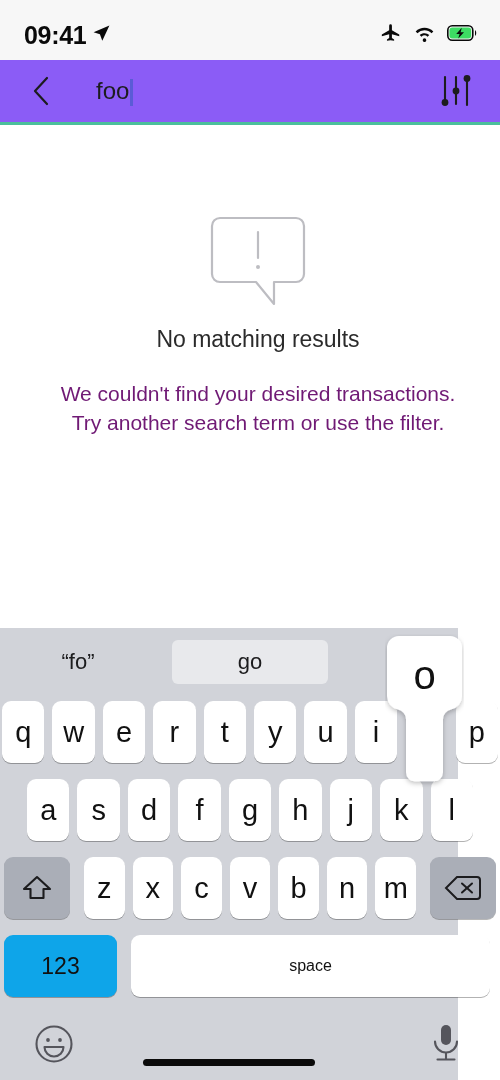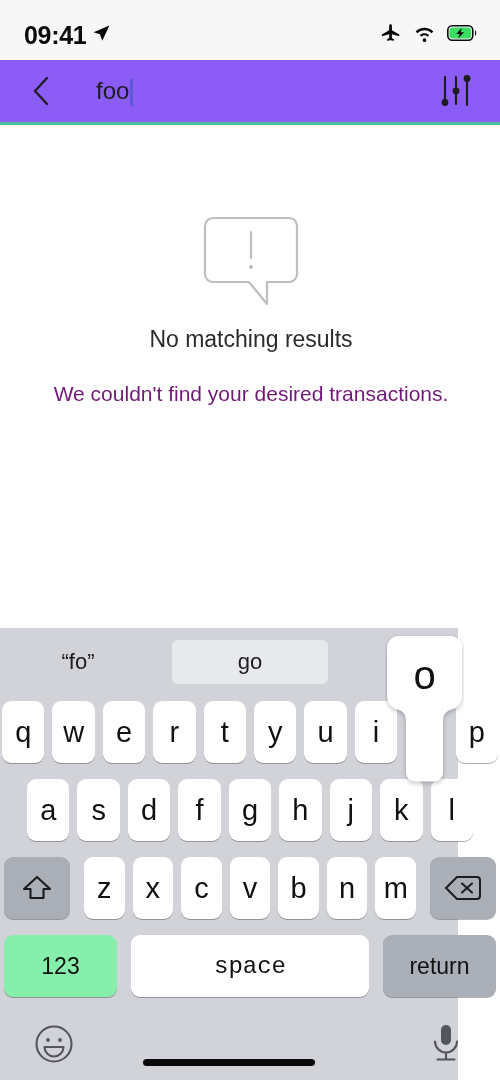--- a/index.html
+++ b/index.html
@@ -99,21 +99,21 @@
   #accent-divider {
     position: absolute;
     top: 122px; left: 0;
     width: 500px; height: 3px;
     background: #4bbf9b;
   }
 
   
   #content-area {
     position: absolute;
-    top: 125px; left: 1px;
+    top: 125px; left: 8px;
     width: 461px; height: 503px;
     background: #ffffff;
   }
   #empty-state {
     position: absolute;
     top: 85px; left: 0;
     width: 500px;
     display: flex;
     flex-direction: column;
     align-items: center;
@@ -202,28 +202,27 @@
     box-shadow: none;
     color: transparent;
   }
   .key-wide {
     flex: 0 0 66px;
     background: #aaaeb7;
     box-shadow: 0 1px 0 rgba(0,0,0,0.28);
   }
   #key-123 {
     flex: 0 0 113px;
-    background: #86efac;
+    background: #0ea5e9;
     font-size: 23px;
   }
   #key-space {
     flex: 1;
     margin: 8px 6px;
-    font-size: 24px;
-    font-family: Liberation Mono, monospace;
+    font-size: 16px;
   }
   #key-return {
     flex: 0 0 113px;
     background: #aaaeb7;
     font-size: 23px;
   }
   #row-3 .letter-group {
     flex: 1;
     display: flex;
     gap: 8px;
@@ -333,20 +332,21 @@
     <div id="empty-state">
       <div id="empty-illustration">
         <svg width="96" height="96" viewBox="0 0 96 96">
           <path d="M10 8 h76 a8 8 0 0 1 8 8 v48 a8 8 0 0 1 -8 8 h-22 l0 22 l-18 -22 h-36 a8 8 0 0 1 -8 -8 v-48 a8 8 0 0 1 8 -8 z" fill="none" stroke="#bdbdc2" stroke-width="2.2" stroke-linejoin="round"></path>
           <line x1="48" y1="22" x2="48" y2="48" stroke="#bdbdc2" stroke-width="2.2" stroke-linecap="round"></line>
           <circle cx="48" cy="57" r="2" fill="#bdbdc2"></circle>
         </svg>
       </div>
       <div id="empty-title">No matching results</div>
       <div class="empty-sub-line">We couldn't find your desired transactions.</div>
+      <div class="empty-sub-line">Try another search term or use the filter.</div>
     </div>
   </div>
 
   <div id="keyboard">
 
     <div id="suggestion-bar">
       <div class="suggestion-slot">
         <span class="sg-text">“fo”</span>
       </div>
       <div class="suggestion-slot" id="suggestion-selected">
@@ -414,21 +414,20 @@
           <path d="M13 3 H33 a3 3 0 0 1 3 3 v16 a3 3 0 0 1 -3 3 H13 L2 14 Z" fill="none" stroke="#1c1c1e" stroke-width="2"></path>
           <line x1="18" y1="9.5" x2="28" y2="18.5" stroke="#1c1c1e" stroke-width="2" stroke-linecap="round"></line>
           <line x1="28" y1="9.5" x2="18" y2="18.5" stroke="#1c1c1e" stroke-width="2" stroke-linecap="round"></line>
         </svg>
       </div>
     </div>
 
     <div class="key-row" id="row-4">
       <div class="key" id="key-123">123</div>
       <div class="key" id="key-space">space</div>
-      <div class="key" id="key-return">return</div>
     </div>
 
     <div id="kb-bottom">
       <div id="emoji-button">
         <svg width="42" height="42" viewBox="0 0 42 42">
           <circle cx="21" cy="21" r="17.5" fill="none" stroke="#55555c" stroke-width="2.1"></circle>
           <circle cx="15" cy="17" r="1.9" fill="#55555c"></circle>
           <circle cx="27" cy="17" r="1.9" fill="#55555c"></circle>
           <path d="M11.5 24 h19 a9.5 9.5 0 0 1 -19 0 z" fill="none" stroke="#55555c" stroke-width="2.1" stroke-linejoin="round"></path>
         </svg>

